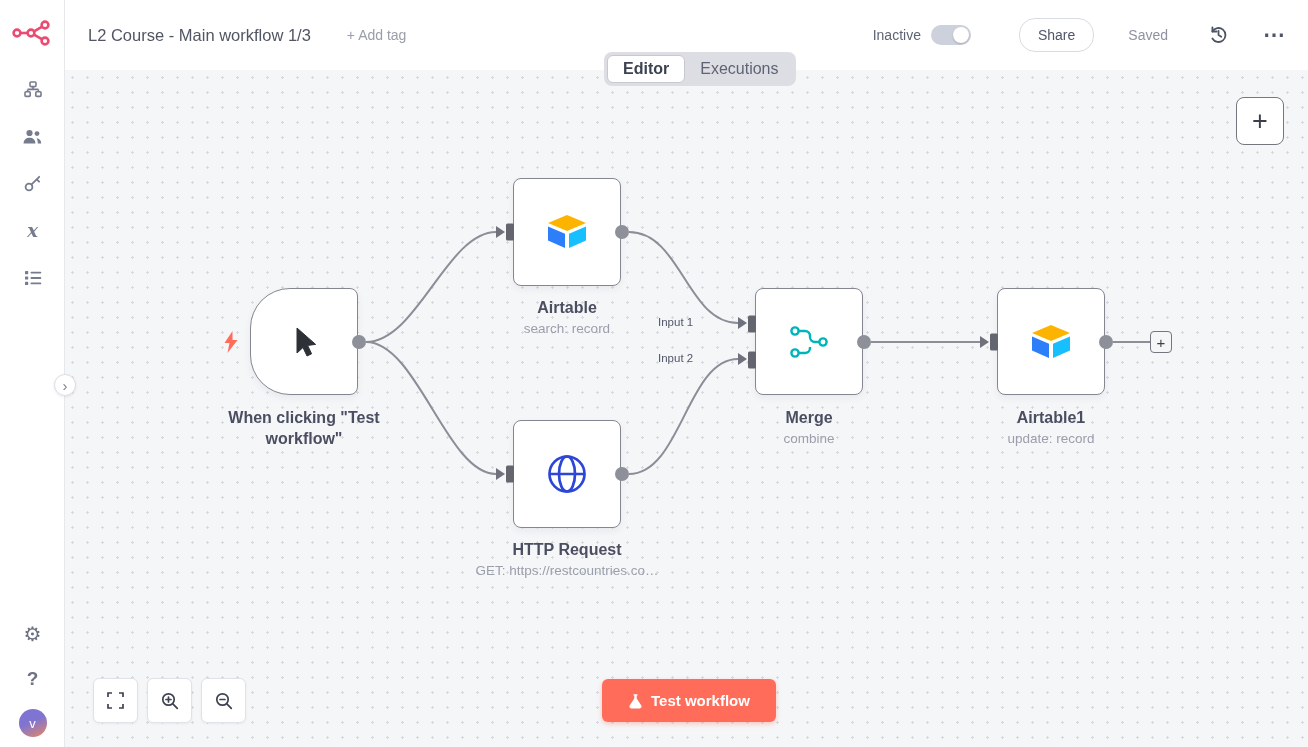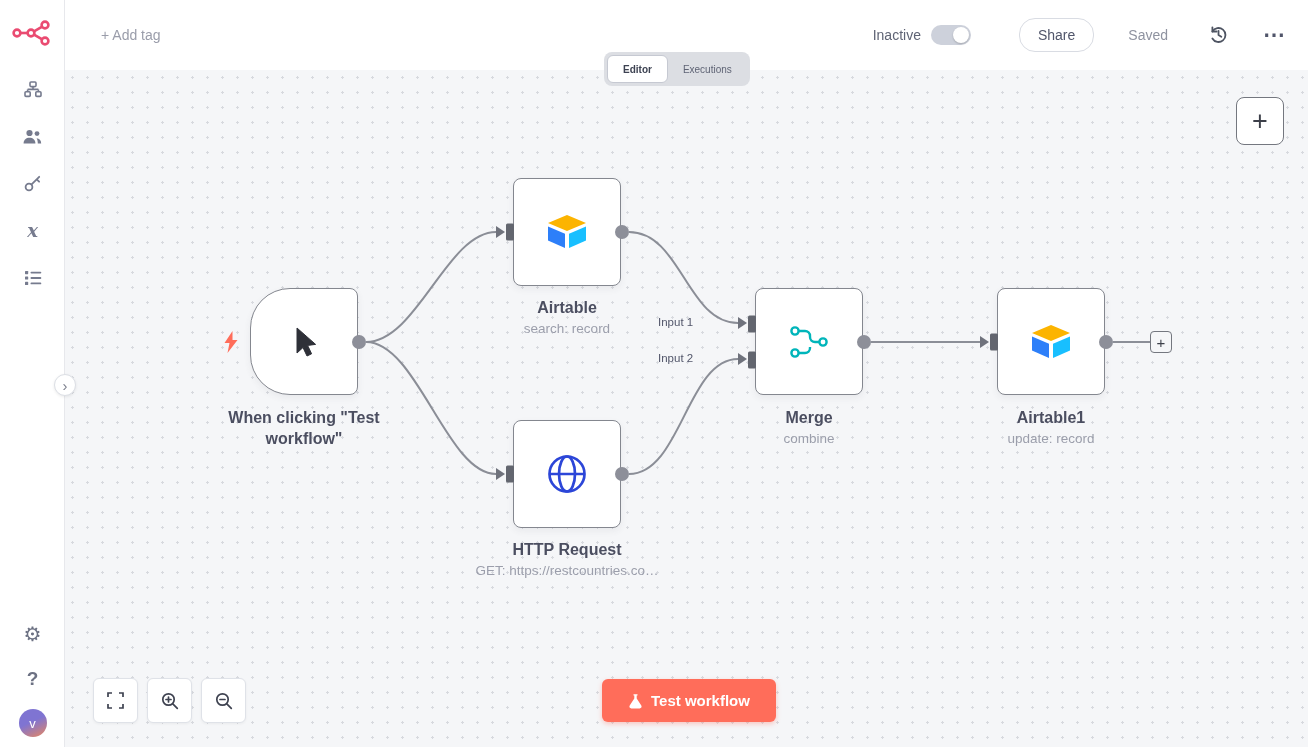--- a/index.html
+++ b/index.html
@@ -26,21 +26,21 @@
   .status-label { font-size:14px; color:#5f6475; }
   .toggle { width:40px; height:20px; border-radius:10px; background:#cdd1db; margin-left:10px; position:relative; cursor:pointer; }
   .toggle .knob { position:absolute; right:2px; top:2px; width:16px; height:16px; border-radius:50%; background:#fff; box-shadow:0 1px 2px rgba(0,0,0,.2); }
   .share-btn { margin-left:48px; background:#fff; border:1px solid #d9dce3; border-radius:16px; padding:8px 18px; font-size:14px; color:#50556a; font-family:inherit; font-weight:500; cursor:pointer; }
   .saved-label { margin-left:34px; font-size:14px; color:#8f93a0; }
   .hist-btn { margin-left:40px; display:flex; cursor:pointer; }
   .dots-btn { margin-left:34px; font-size:22px; color:#50556a; font-weight:bold; line-height:10px; cursor:pointer; letter-spacing:1px; }
 
   
   .tabs { position:absolute; left:604px; top:52px; height:34px; display:flex; align-items:center; background:#dcdee3; border-radius:8px; padding:3px; z-index:35; }
-  .tab { height:28px; display:flex; align-items:center; padding:0 15px; font-size:10px; border-radius:6px; color:#5f6475; cursor:pointer; }
+  .tab { height:28px; display:flex; align-items:center; padding:0 15px; font-size:16px; border-radius:6px; color:#5f6475; cursor:pointer; }
   .tab.active { background:#fff; border:1px solid #c6c9d2; color:#3d4252; font-weight:bold; }
 
   
   .canvas { position:absolute; left:65px; top:70px; width:1243px; height:677px; background-color:#f5f6f8;
     background-image:radial-gradient(#d7d9de 1.1px, transparent 1.3px); background-size:15px 15px; overflow:hidden; }
   .wires { position:absolute; left:0; top:0; z-index:1; }
 
   .node { position:absolute; width:108px; height:107px; background:#fff; border:1.7px solid #84878f; border-radius:8px;
     display:flex; align-items:center; justify-content:center; box-shadow:0 3px 7px rgba(68,71,84,.07); z-index:3; cursor:pointer; }
   .node.trigger { border-radius:40px 8px 8px 40px; }
@@ -135,20 +135,21 @@
     <div class="avatar">
         <span>v</span>
       </div>
   </div>
 </div>
 <div class="expand-btn">
     <span>›</span>
   </div>
 
 <div class="header">
+  <div class="wf-title">L2 Course - Main workflow 1/3</div>
   <button class="add-tag">+ Add tag</button>
   <div class="header-right">
     <span class="status-label">Inactive</span>
     <div class="toggle">
         <div class="knob"></div>
       </div>
     <button class="share-btn">Share</button>
     <span class="saved-label">Saved</span>
     <span class="hist-btn">
       <svg width="21" height="20" viewBox="0 0 21 20">

